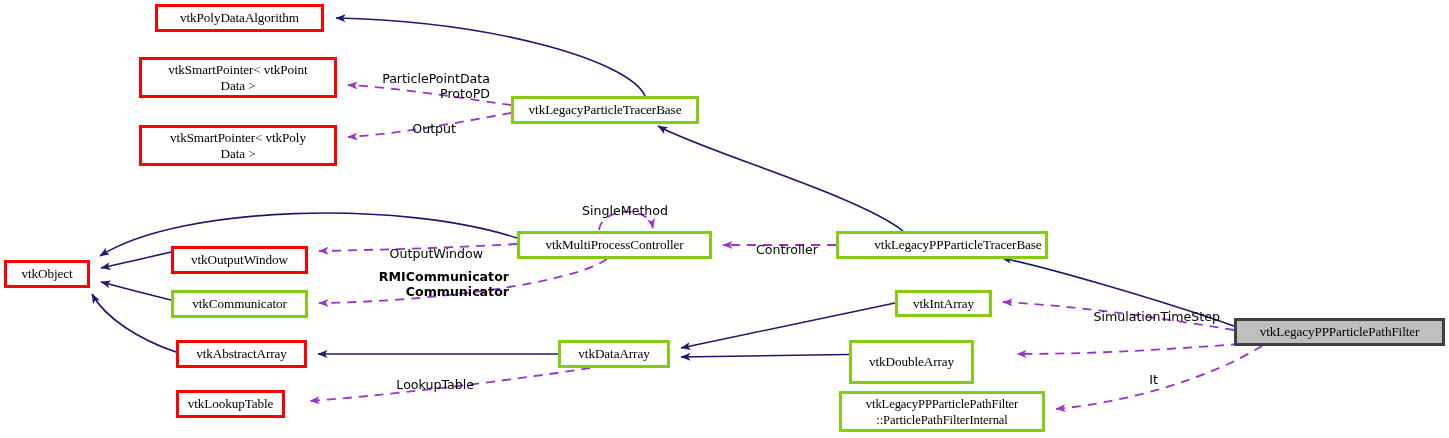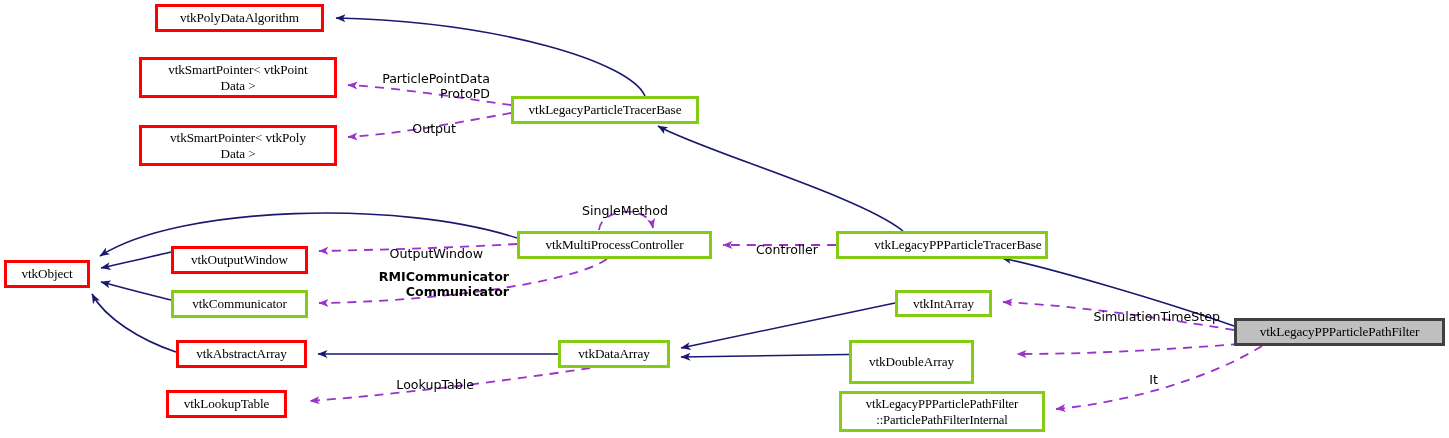--- a/index.html
+++ b/index.html
@@ -125,21 +125,21 @@
   </div>
   <div class="node-box red" style="left:171px;top:238px;width:137px;height:28px;margin-top:8px;">
     <span class="node-label-text">vtkOutputWindow</span>
   </div>
   <div class="node-box" style="left:171px;top:290px;width:137px;height:28px;">
     <span class="node-label-text">vtkCommunicator</span>
   </div>
   <div class="node-box red" style="left:176px;top:340px;width:131px;height:28px;">
     <span class="node-label-text">vtkAbstractArray</span>
   </div>
-  <div class="node-box red" style="left:166px;top:390px;width:121px;height:28px;">
+  <div class="node-box red" style="left:176px;top:390px;width:109px;height:28px;">
     <span class="node-label-text">vtkLookupTable</span>
   </div>
   <div class="node-box" style="left:558px;top:340px;width:112px;height:28px;">
     <span class="node-label-text">vtkDataArray</span>
   </div>
   <div class="node-box" style="left:517px;top:231px;width:195px;height:28px;">
     <span class="node-label-text">vtkMultiProcessController</span>
   </div>
   <div class="node-box" style="left:836px;top:231px;width:212px;height:28px;padding-left:32px;">
     <span class="node-label-text">vtkLegacyPPParticleTracerBase</span>

